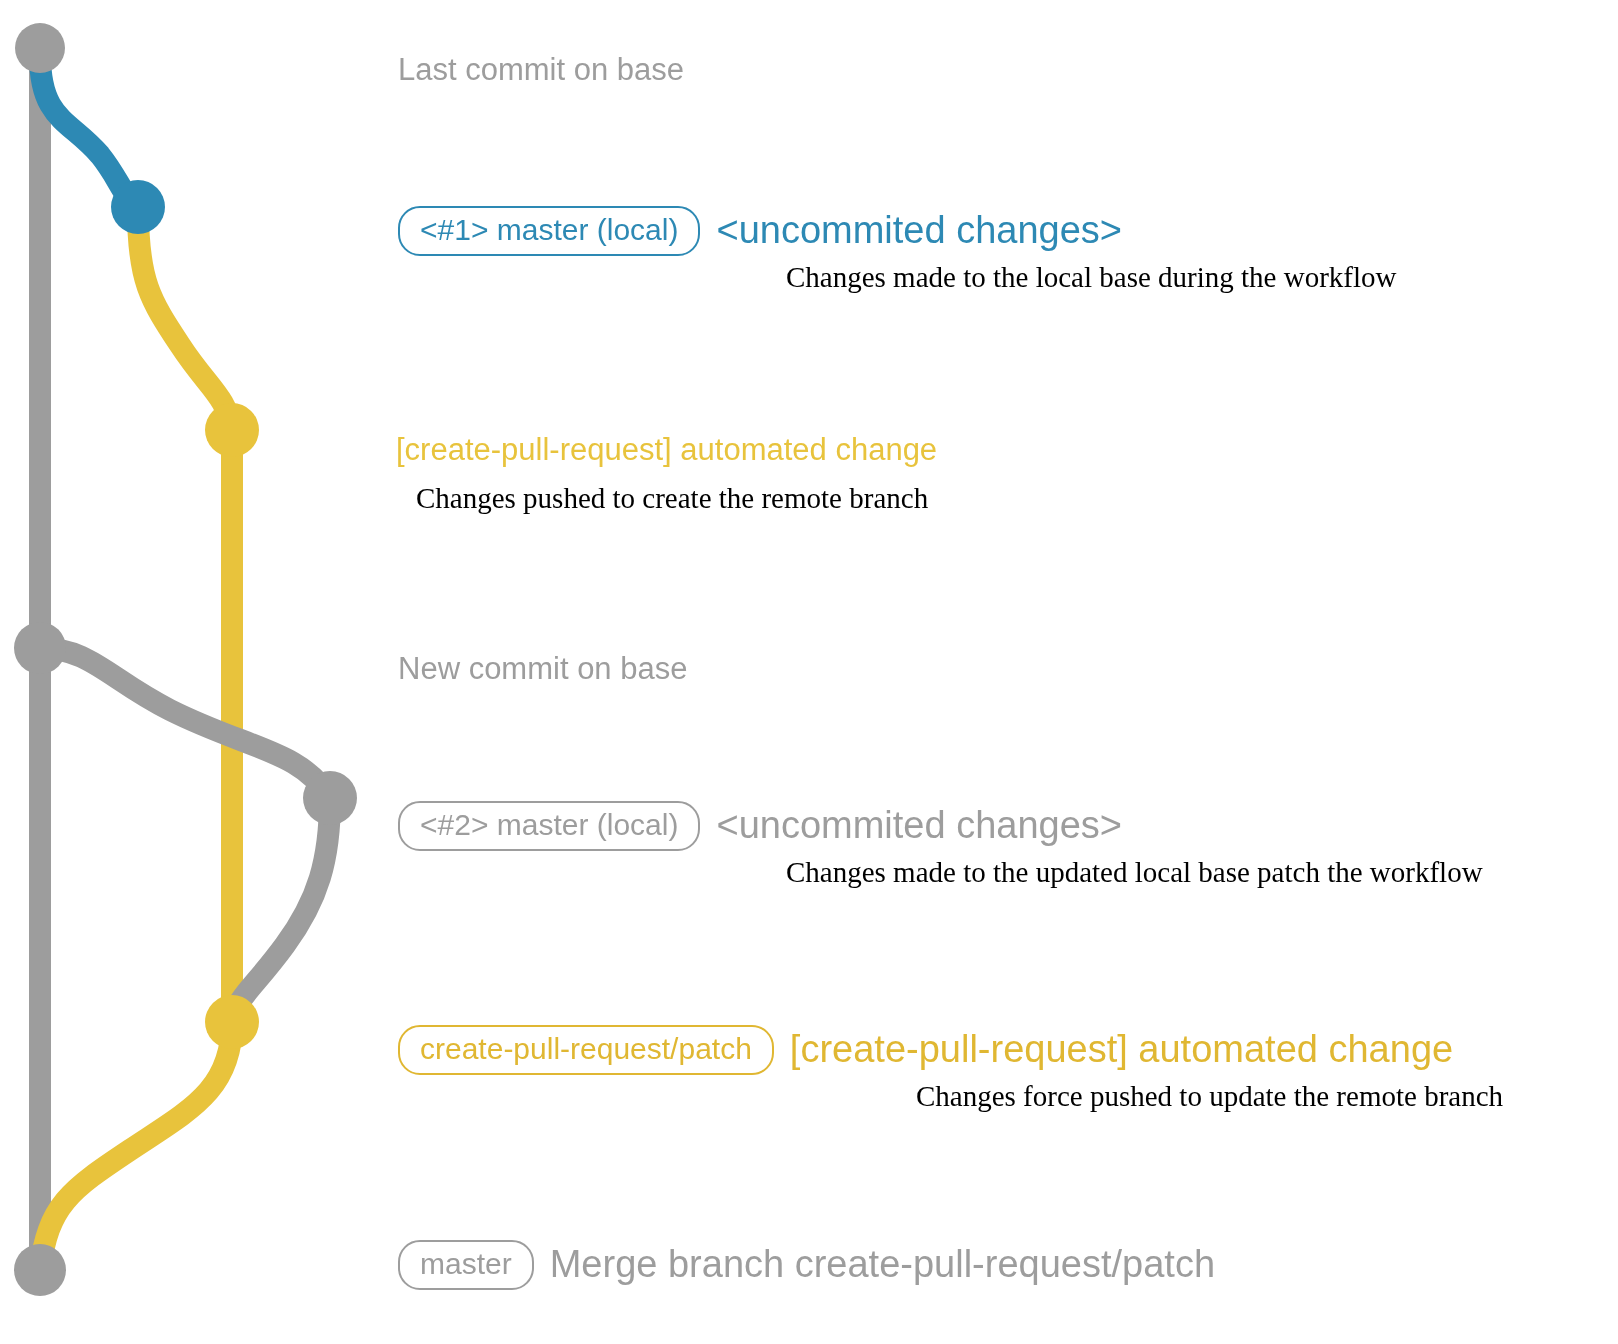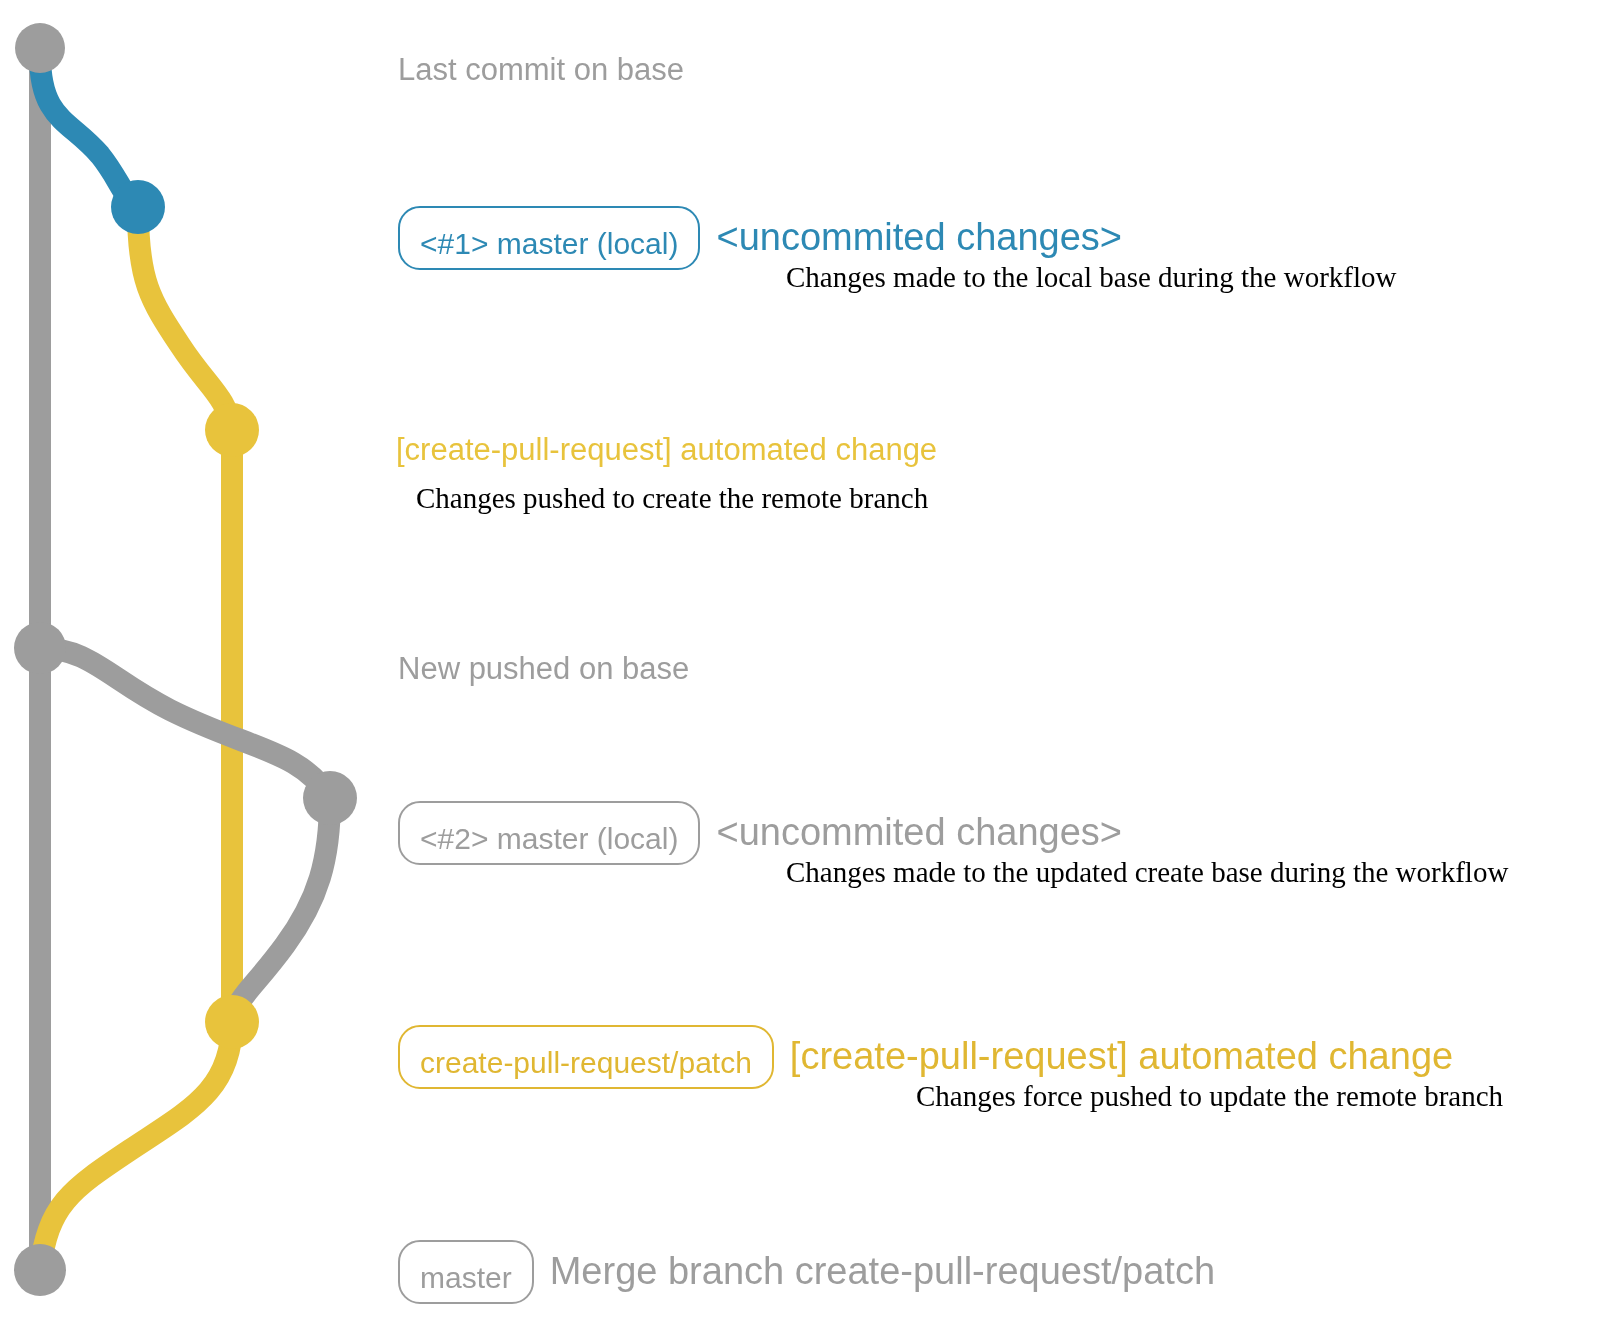--- a/index.html
+++ b/index.html
@@ -34,21 +34,21 @@
   }
   .headline {
     display: flex;
     align-items: center;
     white-space: nowrap;
   }
   .badge {
     display: inline-block;
     border: 2px solid #c4b5fd;
     border-radius: 22px;
-    padding: 20px 20px 8px 20px;
+    padding: 6px 20px 8px 20px;
     font-size: 30px;
     line-height: 1.05;
     color: #9d9d9d;
     background: #ffffff;
   }
   .badge.blue {
     border-color: #2d89b4;
     color: #2d89b4;
   }
   .badge.yellow {
@@ -123,31 +123,31 @@
 
   <div class="row" style="left:396px; top:412px;">
     <div class="headline">
       <span class="plain-head yellow">[create-pull-request] automated change</span>
     </div>
   </div>
   <div class="desc" style="left:416px; top:462px;">Changes pushed to create the remote branch</div>
 
   <div class="row" style="left:398px; top:631px;">
     <div class="headline">
-      <span class="plain-head gray">New pushed on base</span>
+      <span class="plain-head gray">New commit on base</span>
     </div>
   </div>
 
   <div class="row" style="left:398px; top:781px;">
     <div class="headline">
       <span class="badge gray">&lt;#2&gt; master (local)</span>
       <span class="head-text gray">&lt;uncommited changes&gt;</span>
     </div>
   </div>
-  <div class="desc" style="left:786px; top:836px;">Changes made to the updated create base during the workflow</div>
+  <div class="desc" style="left:786px; top:836px;">Changes made to the updated local base patch the workflow</div>
 
   <div class="row" style="left:398px; top:1005px;">
     <div class="headline">
       <span class="badge yellow">create-pull-request/patch</span>
       <span class="head-text yellow">[create-pull-request] automated change</span>
     </div>
   </div>
   <div class="desc" style="left:916px; top:1060px;">Changes force pushed to update the remote branch</div>
 
   <div class="row" style="left:398px; top:1220px;">

